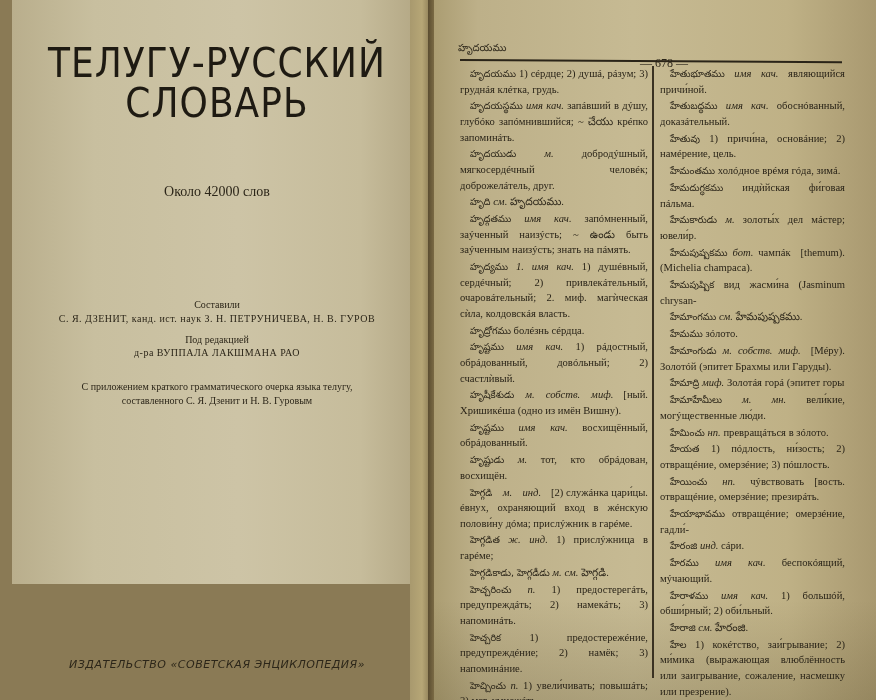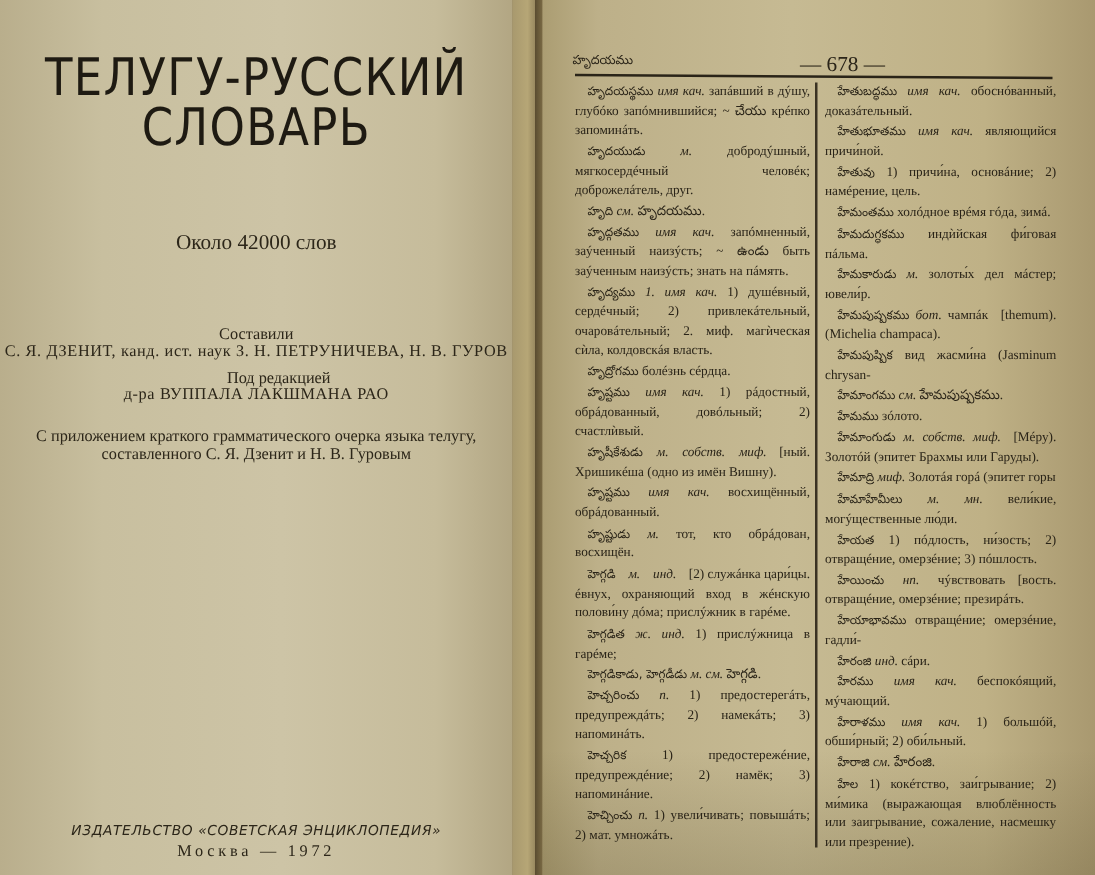--- a/index.html
+++ b/index.html
@@ -1,38 +1,38 @@
 <!DOCTYPE html>
 <html><head>
 <meta charset="utf-8">
 <style>
   html,body{margin:0;padding:0;}
   body{width:876px;height:700px;overflow:hidden;position:relative;background:#8a7a55;font-family:"Liberation Serif","DejaVu Serif",serif;color:#2a2418;}
   .spread{position:absolute;left:0;top:0;width:876px;height:700px;}
-  .page-left{position:absolute;left:0;top:0;width:410px;height:700px;
+  .page-left{position:absolute;left:12px;top:0;width:410px;height:584px;
     background:linear-gradient(90deg,#b9ae8c 0%,#c8bf9f 20%,#cdc4a6 55%,#c6bc9b 85%,#b2a683 100%);}
   .left-edge{position:absolute;left:410px;top:0;width:20px;height:700px;background:linear-gradient(90deg,#a8996e,#b6a676 60%,#8f7f58);}
   .spine{position:absolute;left:428px;top:0;width:6px;height:700px;background:linear-gradient(90deg,#5a4c30,#7a6a44);}
   .page-right{position:absolute;left:434px;top:0;width:442px;height:700px;
     background:linear-gradient(90deg,#ab9d72 0%,#bdb089 10%,#c6ba93 45%,#bfb186 80%,#a99970 100%);}
   .pr-bottom{position:absolute;left:0;top:600px;width:100%;height:100px;background:linear-gradient(180deg,rgba(0,0,0,0),rgba(60,50,20,0.18));}
 
   
   .title{position:absolute;left:0;width:410px;text-align:center;font-family:"DejaVu Sans","Liberation Sans",sans-serif;color:#1e1a12;font-weight:normal;letter-spacing:1px;}
   .title.l1{top:42px;font-size:36px;transform:scaleY(1.15);}
   .title.l2{top:82px;font-size:36px;transform:scaleY(1.15);}
-  .lt{position:absolute;left:0;width:410px;text-align:center;font-size:17px;color:#2c2619;}
-  .lt.small{font-size:13px;}
+  .lt{position:absolute;left:0;width:410px;text-align:center;font-size:14px;color:#2c2619;}
+  .lt.small{font-size:10px;margin-top:40px;}
   .lt.caps{letter-spacing:0.5px;}
   .publisher{font-family:"DejaVu Sans","Liberation Sans",sans-serif;font-size:11px;letter-spacing:0.5px;}
   .city{letter-spacing:3px;}
 
   
   .running-head{position:absolute;left:458px;top:42px;font-size:10px;color:#2a2418;}
-  .page-num{position:absolute;left:640px;top:42px;font-size:17px;color:#2a2418;text-align:right;}
+  .page-num{position:absolute;left:640px;top:56px;font-size:12px;color:#2a2418;text-align:right;}
   .head-rule{position:absolute;left:460px;top:59px;width:382px;height:2px;background:#2a2418;transform:rotate(0.35deg);transform-origin:left;}
   .col-rule{position:absolute;left:652px;top:66px;width:1.5px;height:612px;background:#3a3222;}
   .col{position:absolute;top:66px;font-size:10.6px;line-height:15.6px;color:#2a2418;}
   .col.left{left:460px;width:188px;}
   .col.right{left:660px;width:185px;}
   .entry{margin:0 0 1.2px 0;text-indent:10px;text-align:justify;}
   .entry .hw{font-family:"DejaVu Sans",sans-serif;font-size:9.5px;color:#2a2418;}
   .entry .gr{font-style:italic;}
   .entry .tail{float:right;}
 </style>
@@ -40,70 +40,72 @@
 <body>
 
 <div class="spread">
 
   <div class="page-left">
     <div class="title l1">ТЕЛУГУ-РУССКИЙ</div>
     <div class="title l2">СЛОВАРЬ</div>
     <div class="lt" style="top:184px;">Около 42000 слов</div>
     <div class="lt small" style="top:259px;">Составили</div>
     <div class="lt small caps" style="top:273px;">С. Я. ДЗЕНИТ, канд. ист. наук З. Н. ПЕТРУНИЧЕВА, Н. В. ГУРОВ</div>
-    <div class="lt small" style="top:294px;padding-left:18px;">Под редакцией</div>
+    <div class="lt small" style="top:294px;">Под редакцией</div>
     <div class="lt small caps" style="top:307px;">д-ра ВУППАЛА ЛАКШМАНА РАО</div>
     <div class="lt small" style="top:341px;">С приложением краткого грамматического очерка языка телугу,</div>
     <div class="lt small" style="top:355px;">составленного С. Я. Дзенит и Н. В. Гуровым</div>
     <div class="lt publisher" style="top:658px;font-style:italic;">ИЗДАТЕЛЬСТВО «СОВЕТСКАЯ ЭНЦИКЛОПЕДИЯ»</div>
     <div class="lt small city" style="top:673px;">Москва — 1972</div>
   </div>
   <div class="left-edge"></div>
   <div class="spine"></div>
 
   <div class="page-right">
     <div class="pr-bottom"></div>
   </div>
   <div class="running-head">హృదయము</div>
   <div class="page-num">— 678 —</div>
   <div class="head-rule"></div>
   <div class="col-rule"></div>
 
   <div class="col left" id="col-left">
+      <div class="entry"><span class="hw">హృదయము</span> <span class="def">1) сéрдце; 2) душá, рáзум; 3) груднáя клéтка, грудь.</span></div>
       <div class="entry"><span class="hw">హృదయస్థము</span> <span class="gr">имя кач.</span> <span class="def">запáвший в дýшу, глубóко запóмнившийся; ~ చేయు крéпко запоминáть.</span></div>
       <div class="entry"><span class="hw">హృదయుడు</span> <span class="gr">м.</span> <span class="def">добродýшный, мягкосердéчный человéк; доброжелáтель, друг.</span></div>
       <div class="entry"><span class="hw">హృది</span> <span class="gr">см.</span> <span class="def">హృదయము.</span></div>
       <div class="entry"><span class="hw">హృద్గతము</span> <span class="gr">имя кач.</span> <span class="def">запóмненный, заýченный наизýсть; ~ ఉండు быть заýченным наизýсть; знать на пáмять.</span></div>
       <div class="entry"><span class="hw">హృద్యము</span> <span class="gr">1. имя кач.</span> <span class="def">1) душéвный, сердéчный; 2) привлекáтельный, очаровáтельный; 2. миф. магѝческая сѝла, колдовскáя власть.</span></div>
       <div class="entry"><span class="hw">హృద్రోగము</span> <span class="def">болéзнь сéрдца.</span></div>
       <div class="entry"><span class="hw">హృష్టము</span> <span class="gr">имя кач.</span> <span class="def">1) рáдостный, обрáдованный, довóльный; 2) счастлѝвый.</span></div>
       <div class="entry"><span class="tail">[ный.</span><span class="hw">హృషీకేశుడు</span> <span class="gr">м. собств. миф.</span> <span class="def">Хришикéша (одно из имён Вишну).</span></div>
       <div class="entry"><span class="hw">హృష్టము</span> <span class="gr">имя кач.</span> <span class="def">восхищённый, обрáдованный.</span></div>
       <div class="entry"><span class="hw">హృష్టుడు</span> <span class="gr">м.</span> <span class="def">тот, кто обрáдован, восхищён.</span></div>
       <div class="entry"><span class="tail">[2) служáнка цари́цы.</span><span class="hw">హెగ్గడి</span> <span class="gr">м. инд.</span> <span class="def">éвнух, охраняющий вход в жéнскую полови́ну дóма; прислýжник в гарéме.</span></div>
       <div class="entry"><span class="hw">హెగ్గడిత</span> <span class="gr">ж. инд.</span> <span class="def">1) прислýжница в гарéме;</span></div>
       <div class="entry"><span class="hw">హెగ్గడికాడు, హెగ్గడీడు</span> <span class="gr">м. см.</span> <span class="def">హెగ్గడి.</span></div>
       <div class="entry"><span class="hw">హెచ్చరించు</span> <span class="gr">п.</span> <span class="def">1) предостерегáть, предупреждáть; 2) намекáть; 3) напоминáть.</span></div>
       <div class="entry"><span class="hw">హెచ్చరిక</span> <span class="def">1) предостережéние, предупреждéние; 2) намёк; 3) напоминáние.</span></div>
       <div class="entry"><span class="hw">హెచ్చించు</span> <span class="gr">п.</span> <span class="def">1) увели́чивать; повышáть; 2) мат. умножáть.</span></div>
     </div>
   <div class="col right" id="col-right">
+      <div class="entry"><span class="hw">హేతుభూతము</span> <span class="gr">имя кач.</span> <span class="def">являющийся причи́ной.</span></div>
       <div class="entry"><span class="hw">హేతుబద్ధము</span> <span class="gr">имя кач.</span> <span class="def">обоснóванный, доказáтельный.</span></div>
-      <div class="entry"><span class="hw">హేతుభూతము</span> <span class="gr">имя кач.</span> <span class="def">являющийся причи́ной.</span></div>
       <div class="entry"><span class="hw">హేతువు</span> <span class="def">1) причи́на, основáние; 2) намéрение, цель.</span></div>
       <div class="entry"><span class="hw">హేమంతము</span> <span class="def">холóдное врéмя гóда, зимá.</span></div>
       <div class="entry"><span class="hw">హేమదుగ్ధకము</span> <span class="def">индѝйская фи́говая пáльма.</span></div>
       <div class="entry"><span class="hw">హేమకారుడు</span> <span class="gr">м.</span> <span class="def">золоты́х дел мáстер; ювели́р.</span></div>
       <div class="entry"><span class="tail">[themum).</span><span class="hw">హేమపుష్పకము</span> <span class="gr">бот.</span> <span class="def">чампáк (Michelia champaca).</span></div>
       <div class="entry"><span class="hw">హేమపుష్పిక</span> <span class="def">вид жасми́на (Jasminum chrysan-</span></div>
       <div class="entry"><span class="hw">హేమాంగము</span> <span class="gr">см.</span> <span class="def">హేమపుష్పకము.</span></div>
       <div class="entry"><span class="hw">హేమము</span> <span class="def">зóлото.</span></div>
       <div class="entry"><span class="tail">[Мéру).</span><span class="hw">హేమాంగుడు</span> <span class="gr">м. собств. миф.</span> <span class="def">Золотóй (эпитет Брахмы или Гаруды).</span></div>
       <div class="entry"><span class="hw">హేమాద్రి</span> <span class="gr">миф.</span> <span class="def">Золотáя горá (эпитет горы</span></div>
       <div class="entry"><span class="hw">హేమాహేమీలు</span> <span class="gr">м. мн.</span> <span class="def">вели́кие, могýщественные лю́ди.</span></div>
+      <div class="entry"><span class="hw">హేమించు</span> <span class="gr">нп.</span> <span class="def">превращáться в зóлото.</span></div>
       <div class="entry"><span class="hw">హేయత</span> <span class="def">1) пóдлость, ни́зость; 2) отвращéние, омерзéние; 3) пóшлость.</span></div>
       <div class="entry"><span class="tail">[вость.</span><span class="hw">హేయించు</span> <span class="gr">нп.</span> <span class="def">чýвствовать отвращéние, омерзéние; презирáть.</span></div>
       <div class="entry"><span class="hw">హేయాభావము</span> <span class="def">отвращéние; омерзéние, гадли́-</span></div>
       <div class="entry"><span class="hw">హేరంజి</span> <span class="gr">инд.</span> <span class="def">сáри.</span></div>
       <div class="entry"><span class="hw">హేరము</span> <span class="gr">имя кач.</span> <span class="def">беспокóящий, мýчающий.</span></div>
       <div class="entry"><span class="hw">హేరాళము</span> <span class="gr">имя кач.</span> <span class="def">1) большóй, обши́рный; 2) оби́льный.</span></div>
       <div class="entry"><span class="hw">హేరాజి</span> <span class="gr">см.</span> <span class="def">హేరంజి.</span></div>
       <div class="entry"><span class="hw">హేల</span> <span class="def">1) кокéтство, заи́грывание; 2) ми́мика (выражающая влюблённость или заигрывание, сожаление, насмешку или презрение).</span></div>
     </div>
 </div>

